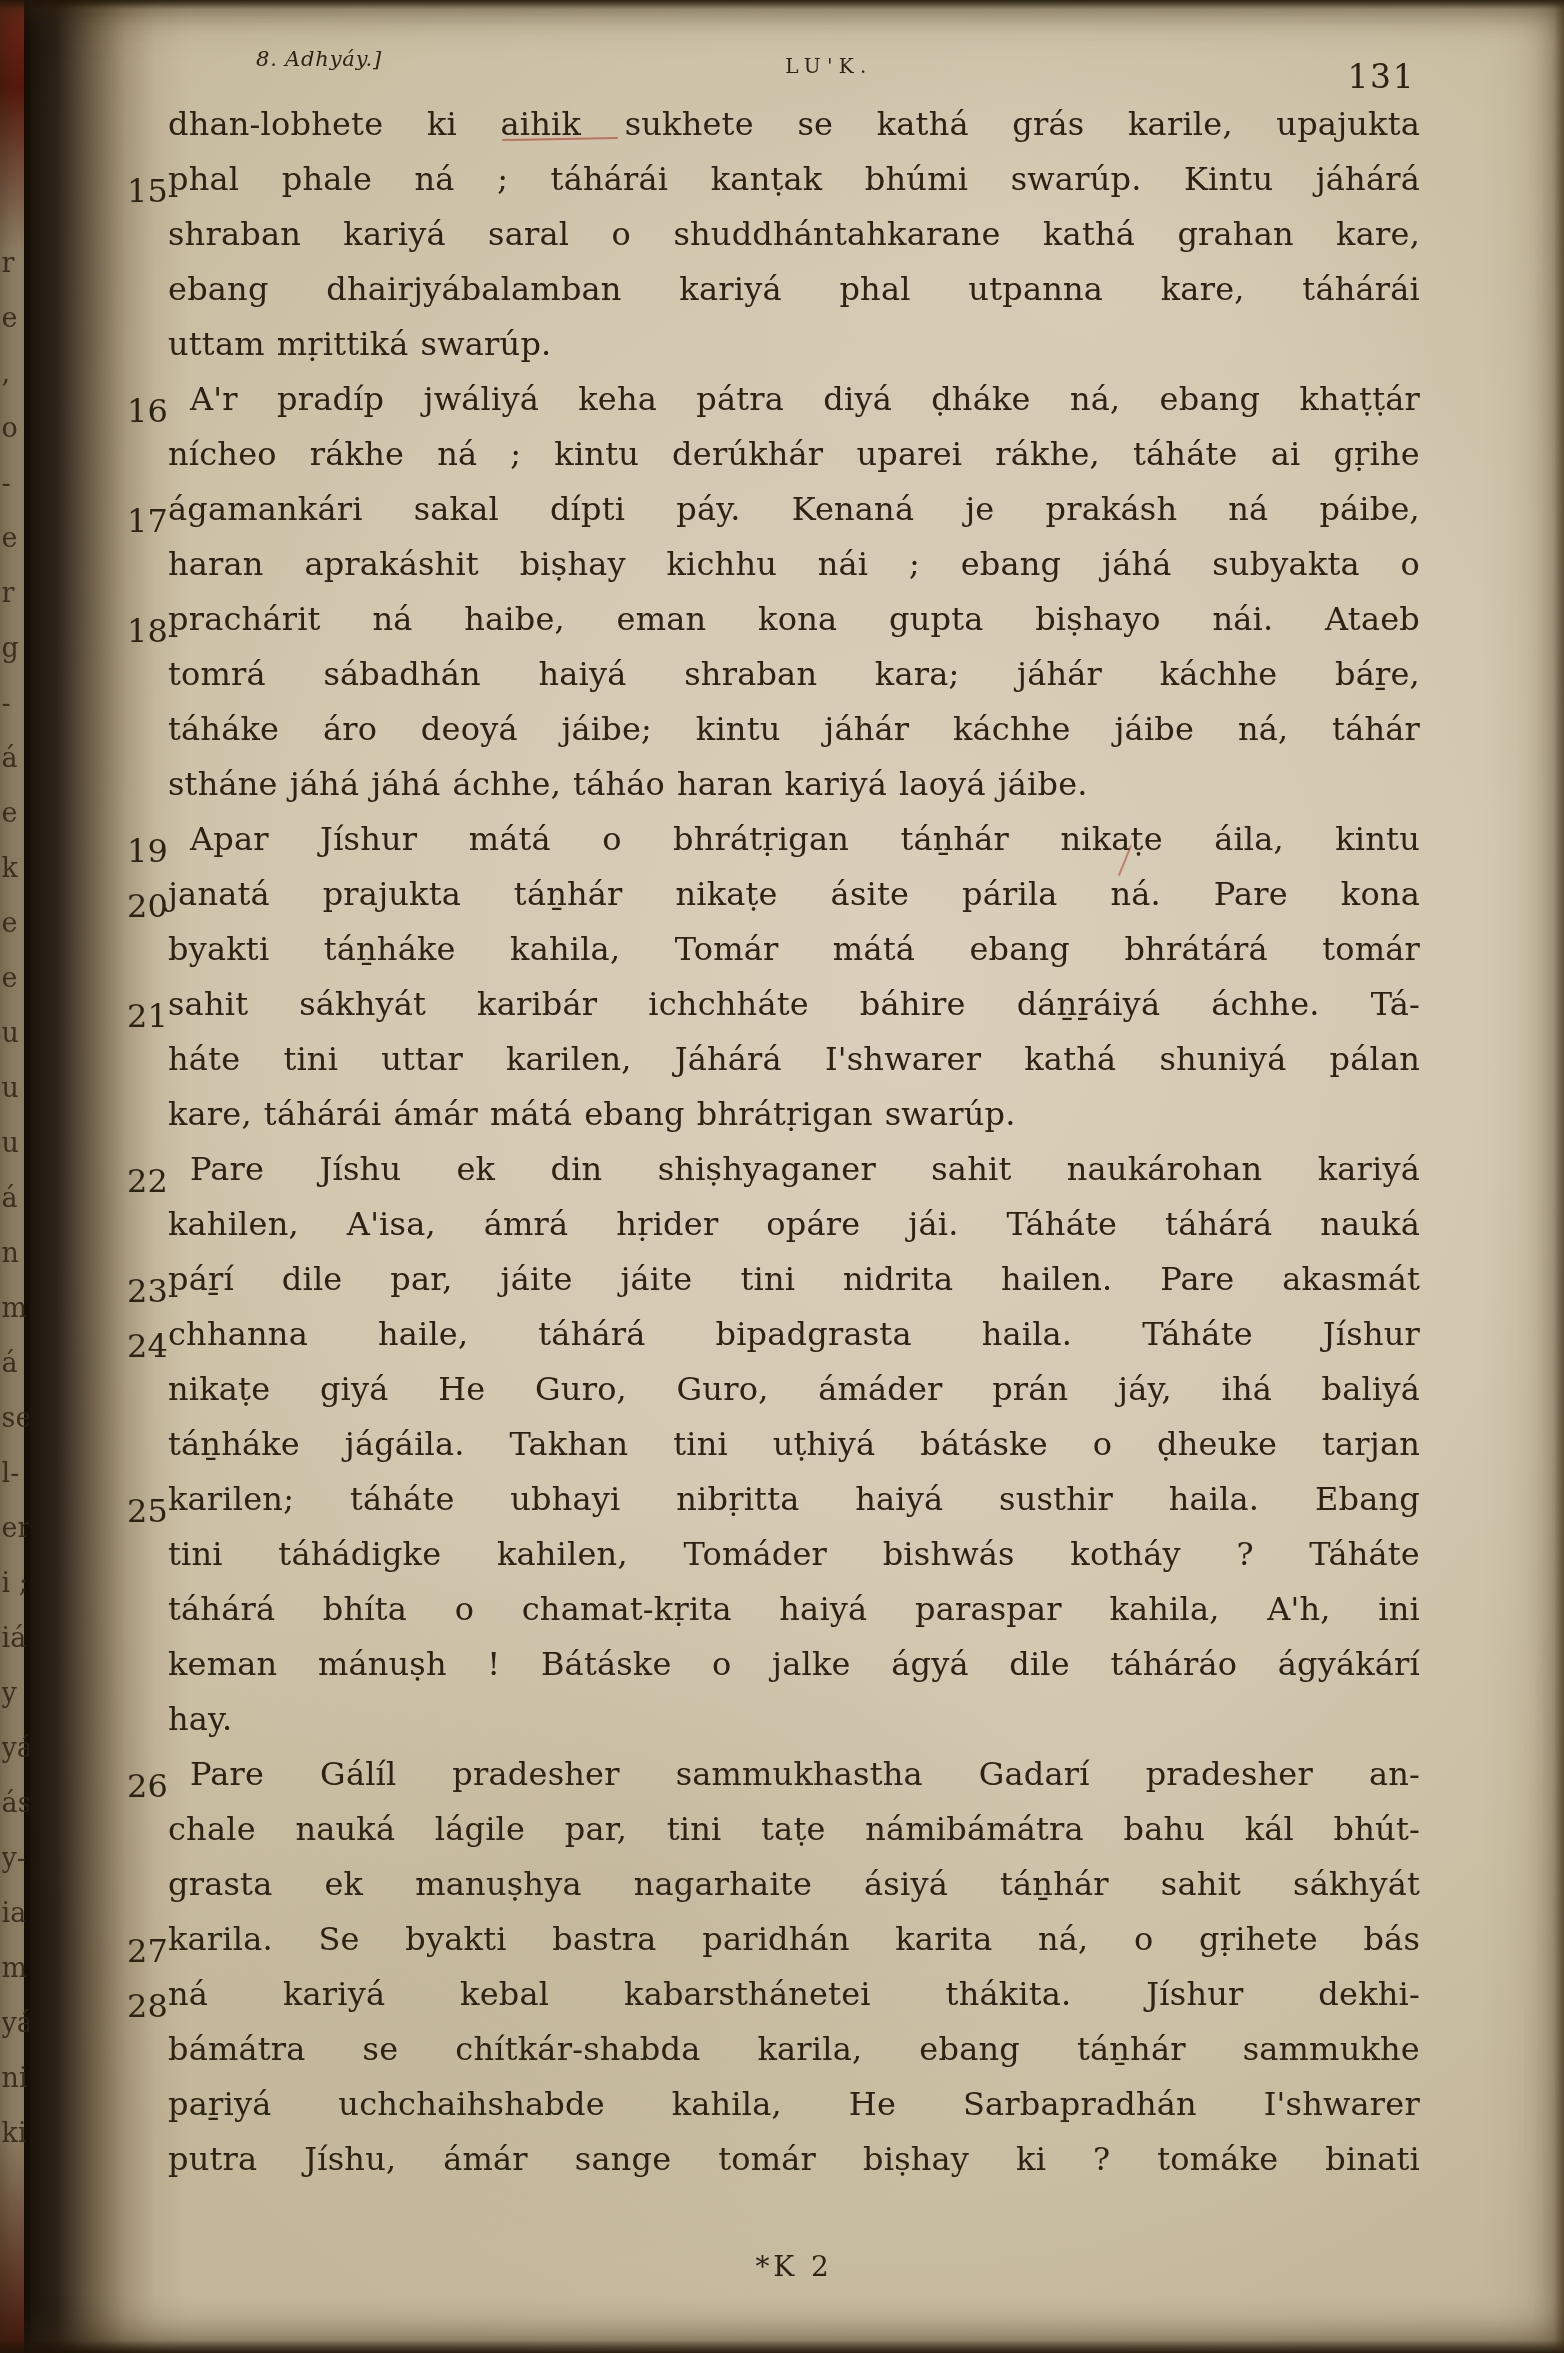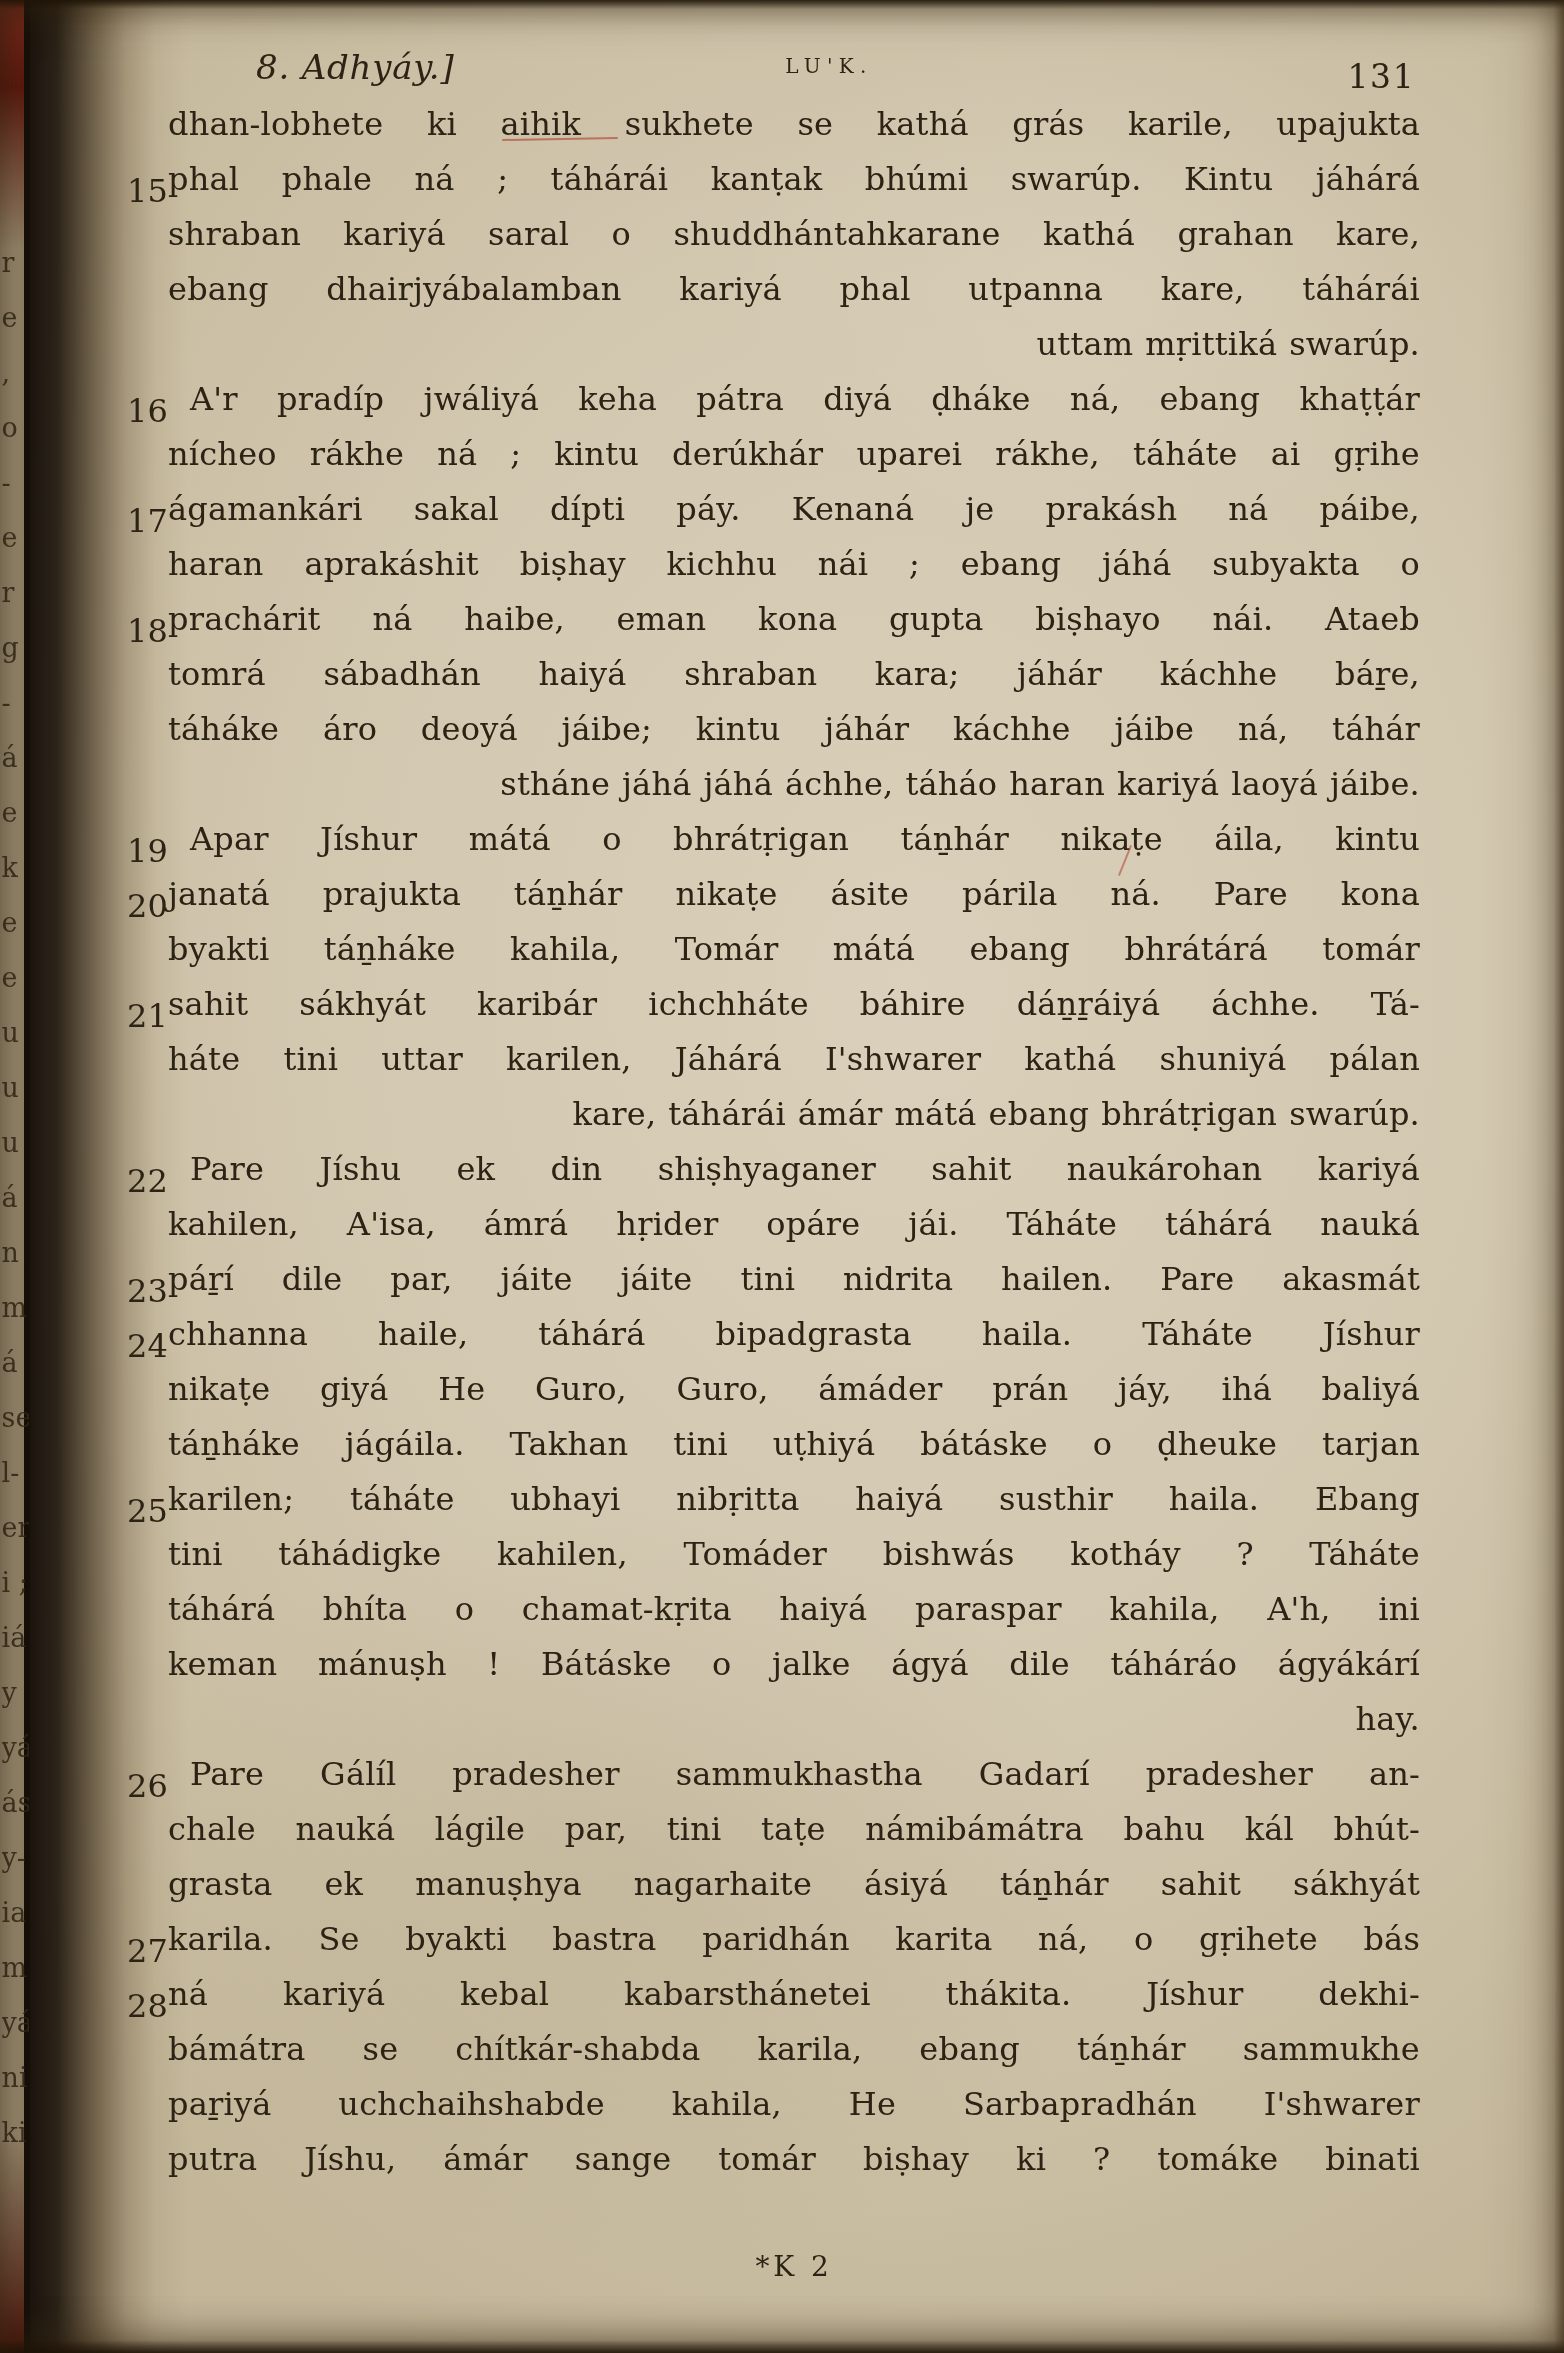--- a/index.html
+++ b/index.html
@@ -68,29 +68,29 @@
     position: absolute; left: 1.6px; top: 235px; width: 27px; z-index: 4;
     font-size: 27px; color: #342a1b; opacity: 0.88;
   }
   .frag { height: 55px; line-height: 55px; overflow: hidden; white-space: nowrap; }
 
   
   .page-header {
     position: absolute; left: 168px; top: 45px; width: 1252px; height: 47px;
     color: #2d2315; z-index: 5;
   }
-  .chapter-ref { position: absolute; left: 88px; top: 1.6px; font-style: italic; font-size: 34px; letter-spacing: 0.8px; }
+  .chapter-ref { position: absolute; left: 88px; top: 1.6px; font-style: italic; font-size: 21px; letter-spacing: 0.8px; }
   .running-title { position: absolute; left: calc(50% + 35px); transform: translateX(-50%); top: 9.4px; font-size: 20px; letter-spacing: 6.3px; }
   .page-number { position: absolute; right: 4.7px; top: 0; font-size: 33px; letter-spacing: 1.6px; margin-top: 12px; }
 
   .text-block {
     position: absolute; left: 168px; top: 97px; width: 1252px; z-index: 5;
     font-size: 32px; color: #2c2315; word-spacing: 1.6px; letter-spacing: 0.2px;
   }
-  .line { position: relative; height: 55px; line-height: 55px; text-align: right; white-space: normal; }
+  .line { position: relative; height: 55px; line-height: 55px; text-align: left; white-space: normal; }
   .line.f-just { text-align: justify; text-align-last: justify; }
   .line.f-indent { text-indent: 22px; }
   .vnum { position: absolute; left: -41px; top: 12px; width: 39px; text-align: left; text-indent: 0; }
 
   .signature {
     position: absolute; left: 168px; top: 2250px; width: 1252px; z-index: 5;
     text-align: center; font-size: 28px; color: #2c2315; letter-spacing: 3.9px;
   }
 
   

